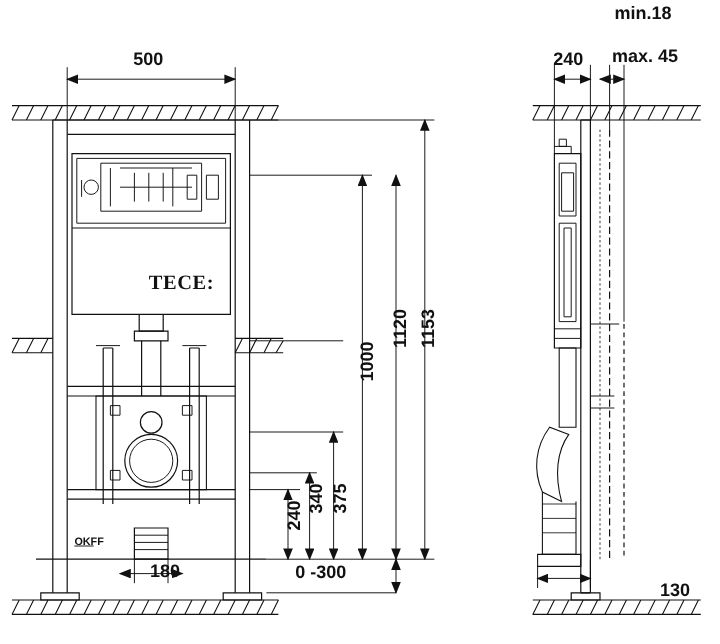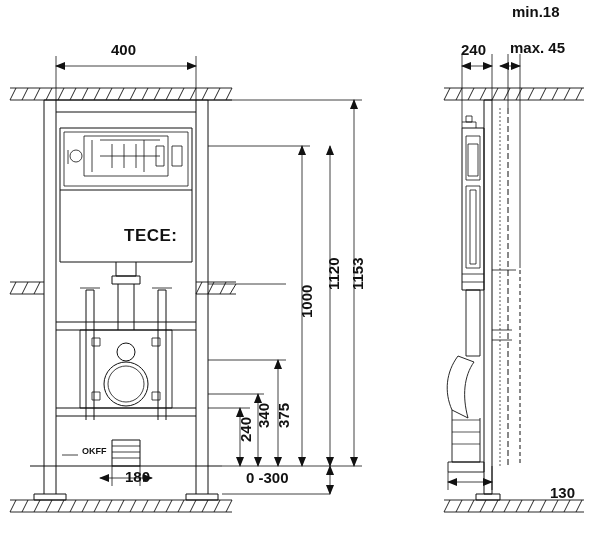--- a/index.html
+++ b/index.html
@@ -33,21 +33,21 @@
     color: #111111;
     white-space: nowrap;
     line-height: 1;
   }
   .dim-text.vert {
     transform-origin: 0 0;
     transform: rotate(-90deg);
   }
   .brand {
     position: absolute;
-    font-family: Liberation Sans, sans-serif;
+    font-family: Liberation Serif, serif;
     font-weight: 700;
     font-size: 17px;
     letter-spacing: 0.5px;
     color: #111111;
   }
   .okff {
     position: absolute;
     font-family: "Liberation Sans", sans-serif;
     font-size: 9px;
     font-weight: 700;
@@ -235,25 +235,25 @@
         <path d="M500,66 L520,66" marker-start="url(#arrStart)" marker-end="url(#arrEnd)"></path>
 
         <path d="M448,472 L448,490"></path>
         <path d="M492,466 L492,490"></path>
         <path d="M448,482 L492,482" marker-start="url(#arrStart)" marker-end="url(#arrEnd)"></path>
       </g>
 
     </g>
   </svg>
 
-  <div class="dim-text" style="left:111px; top:42px;">400</div>
+  <div class="dim-text" style="left:111px; top:42px;">500</div>
 
   <div class="brand" style="left:124px; top:226px;">TECE:</div>
 
-  <div class="okff" style="left:62px; top:446px;margin-left:20px;">OKFF</div>
+  <div class="okff" style="left:62px; top:446px;">OKFF</div>
 
   <div class="dim-text vert" style="left:350px; top:290px;">1153</div>
 
   <div class="dim-text vert" style="left:326px; top:290px;">1120</div>
 
   <div class="dim-text vert" style="left:299px; top:318px;">1000</div>
 
   <div class="dim-text vert" style="left:276px; top:428px;">375</div>
 
   <div class="dim-text vert" style="left:256px; top:428px;">340</div>

